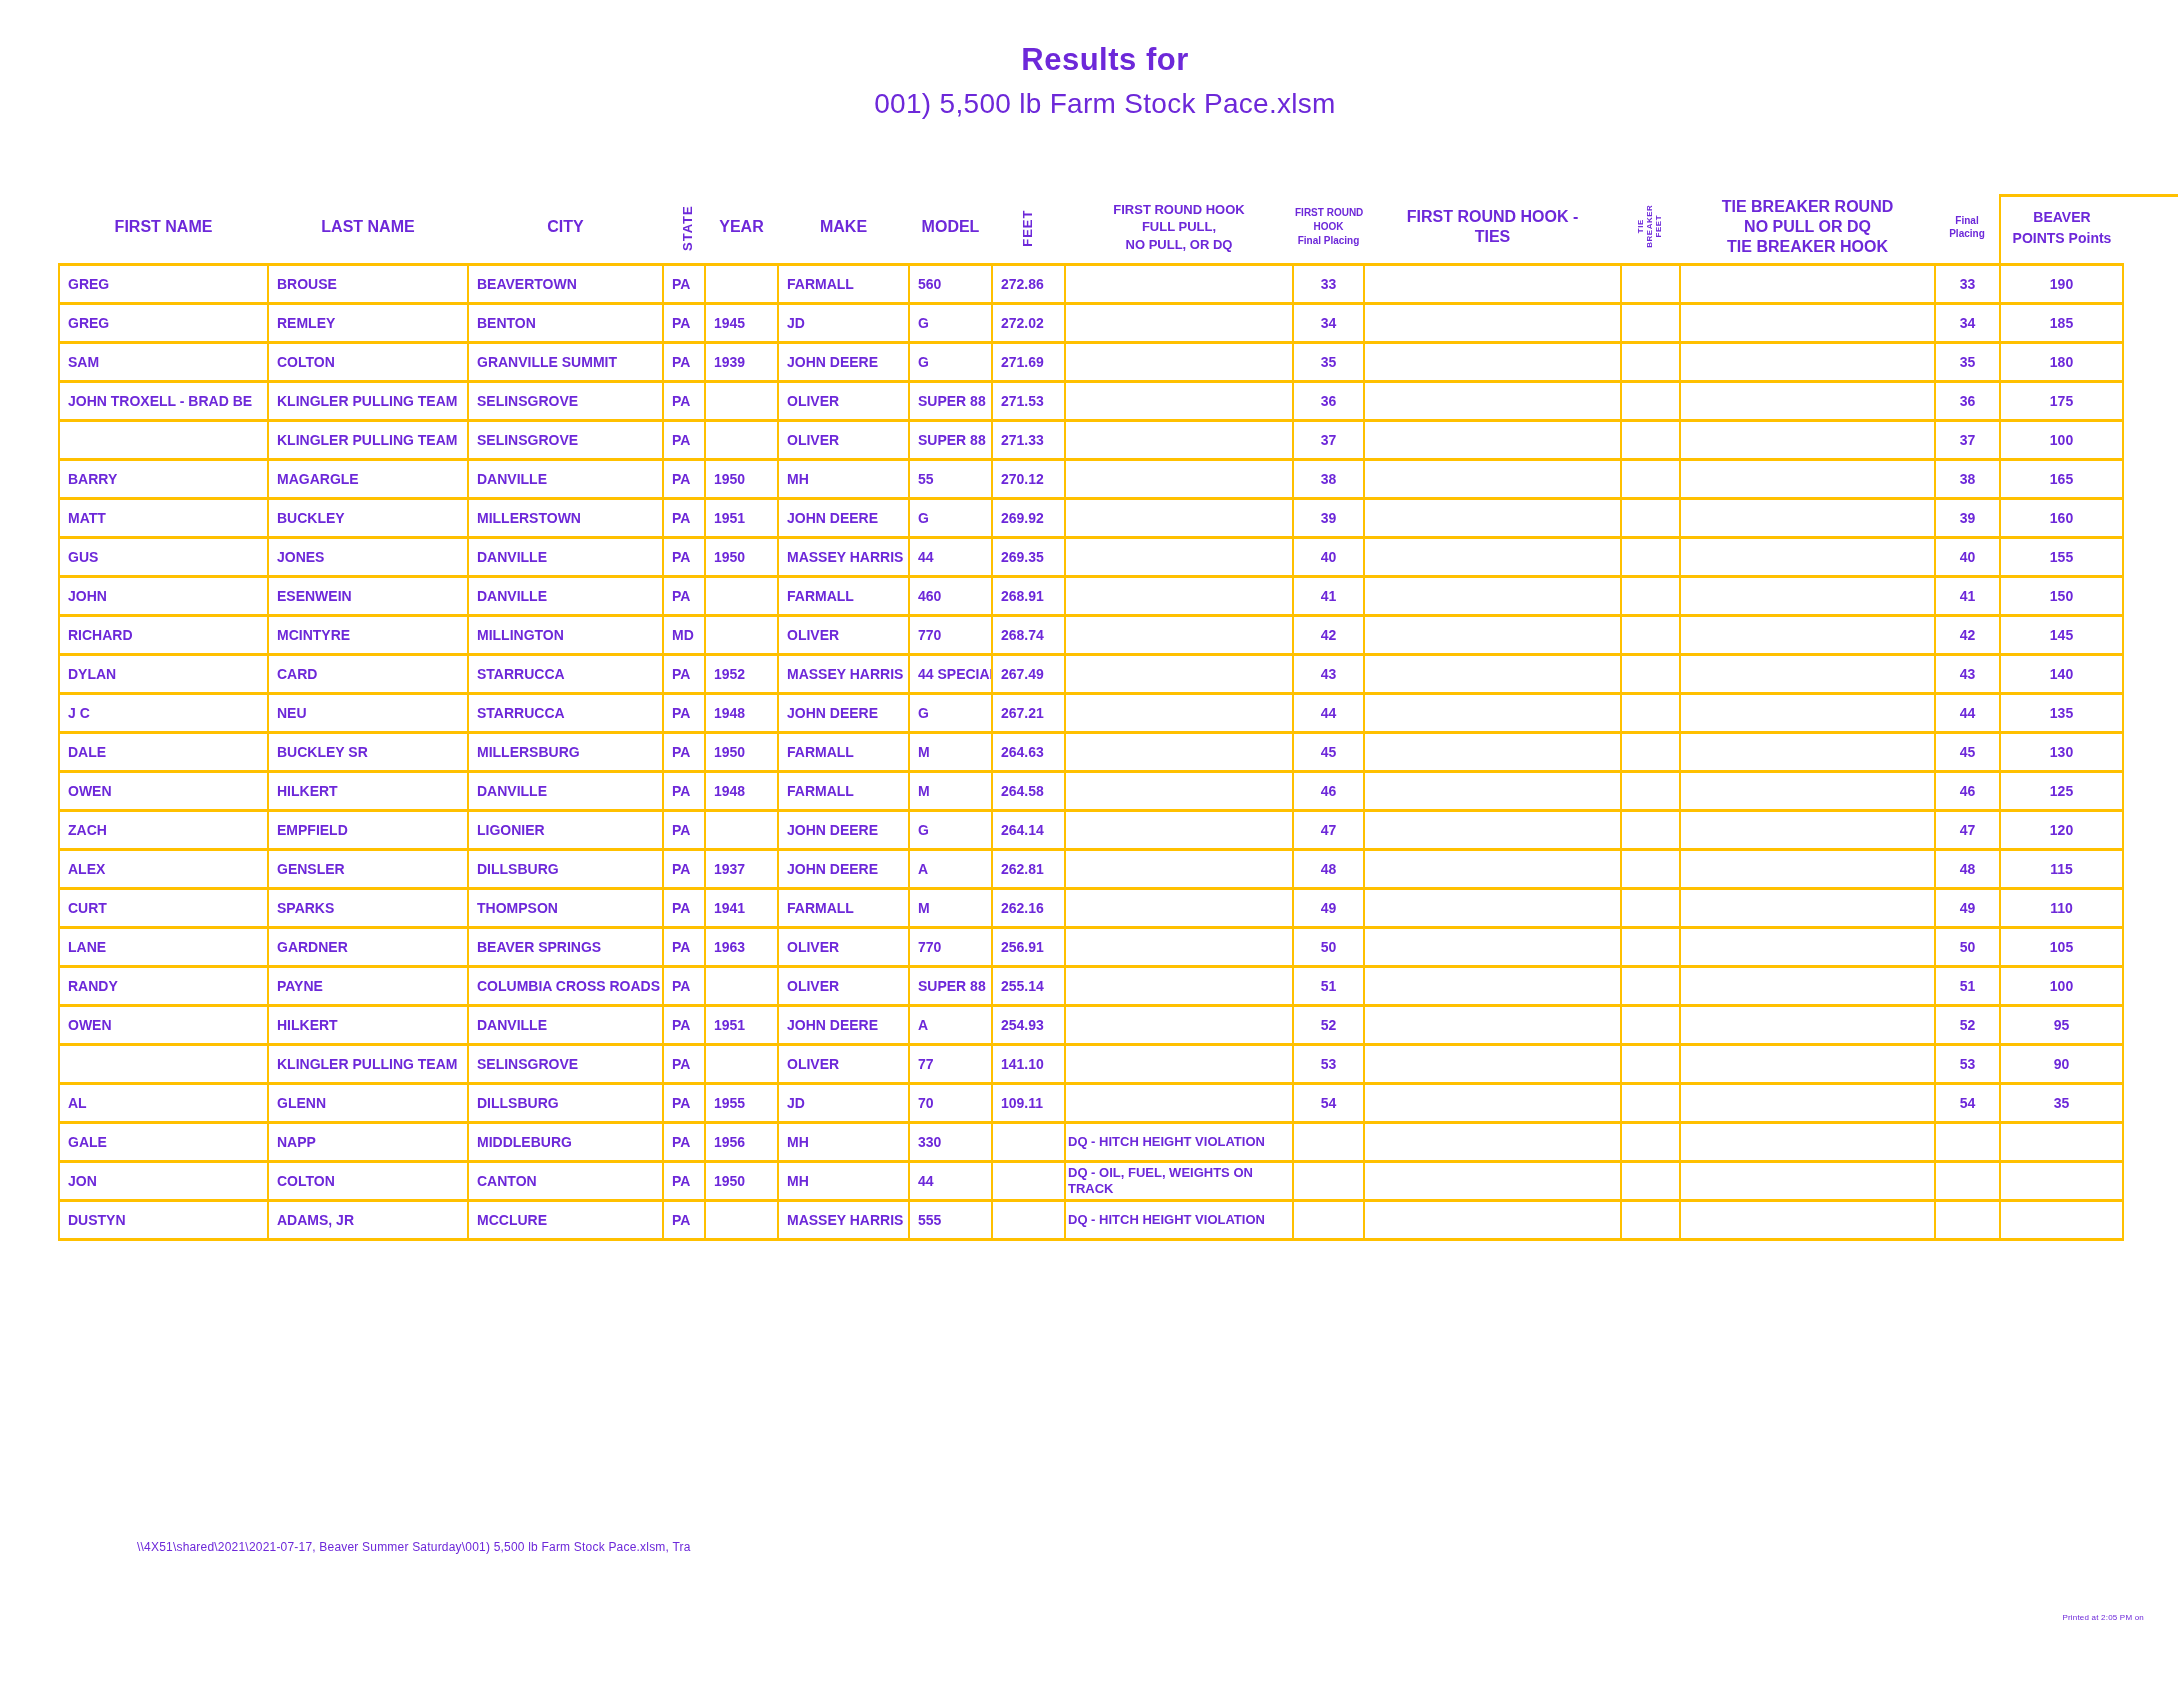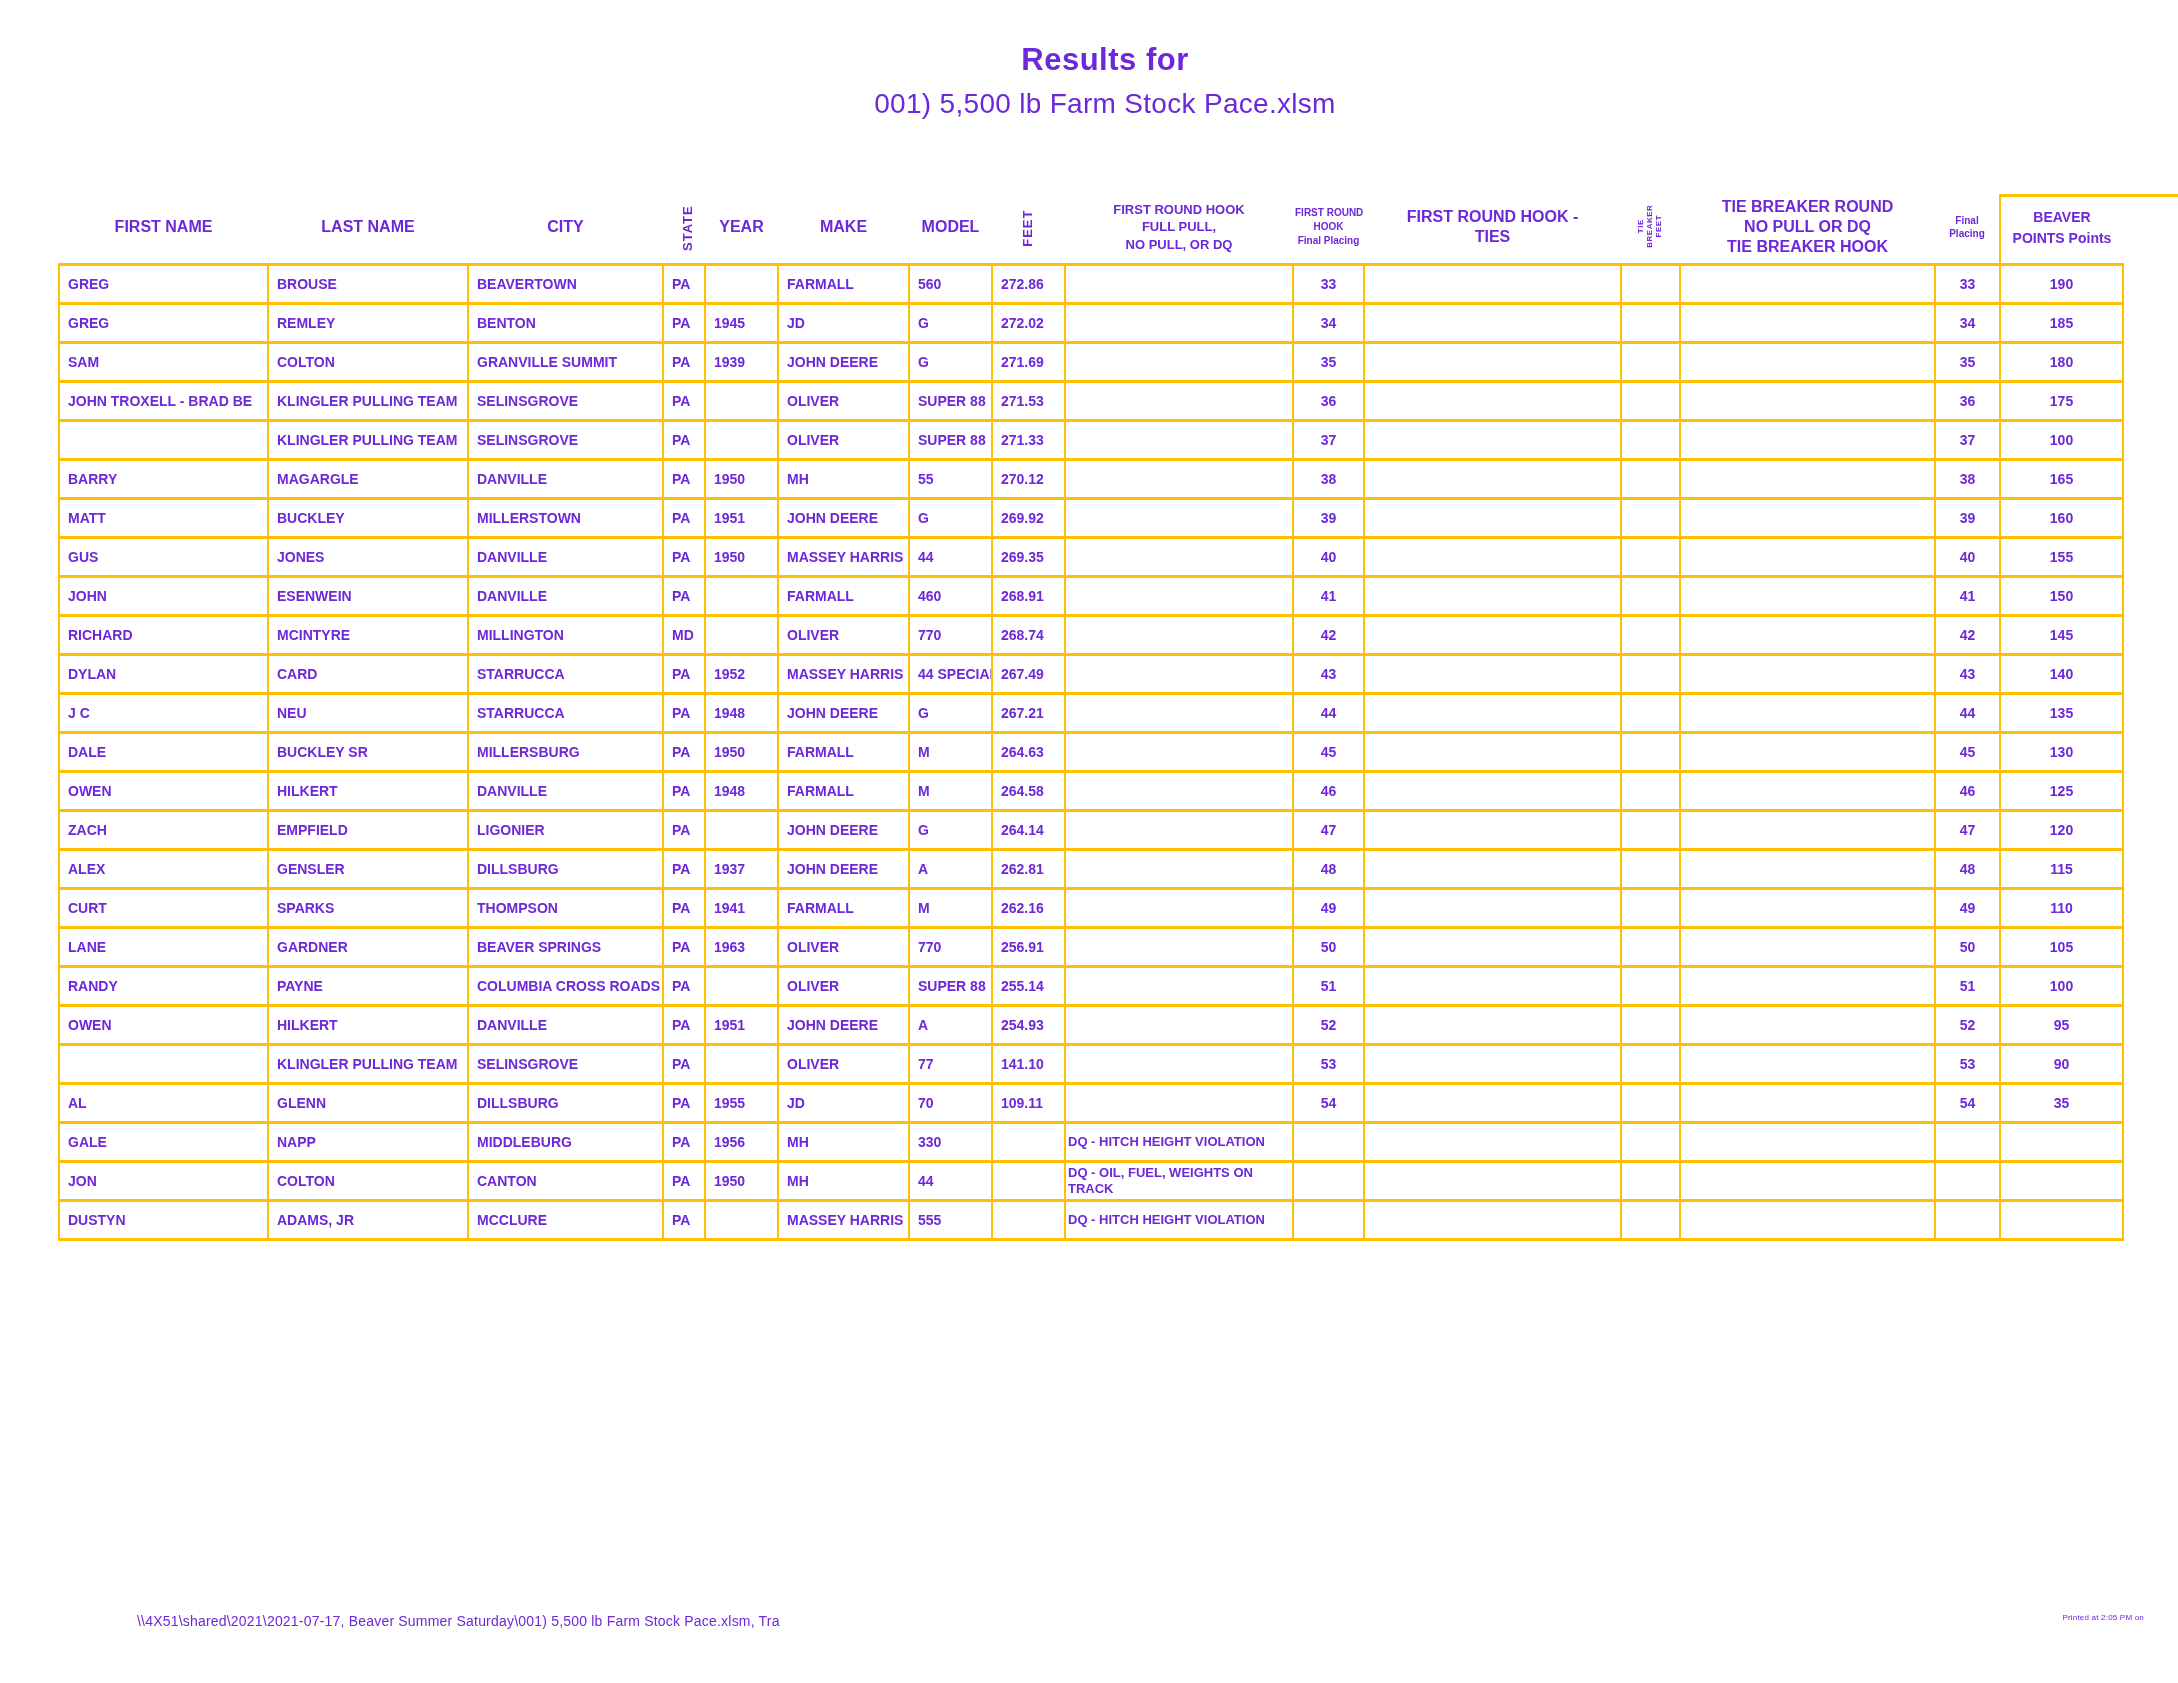--- a/index.html
+++ b/index.html
@@ -43,21 +43,21 @@
     font-size:14px; font-weight:bold; vertical-align:middle;
     padding:0 4px 0 8px; white-space:nowrap; overflow:hidden;
   }
   td.tc { text-align:center; padding:0 2px; }
   td.dq { font-size:13px; white-space:normal; line-height:1.25; text-align:left; }
 
   .beaver-overhang {
     position:absolute; left:2107px; top:194px; width:61px; height:3px;
     background:var(--grid);
   }
-  .footer-left  { position:absolute; left:121px; top:1613px; font-size:14px; letter-spacing:0.2px; }
+  .footer-left  { position:absolute; left:121px; top:1540px; font-size:12px; letter-spacing:0.2px; }
   .footer-right { position:absolute; right:50px; top:1613px; font-size:8px; letter-spacing:0.2px; }
 </style>
 </head>
 <body>
 
 <div class="page" style="--grid: #FFC000;">
   <div class="title-block">
     <div class="title-line1">Results for</div>
     <div class="title-line2">001) 5,500 lb Farm Stock Pace.xlsm</div>
   </div>

